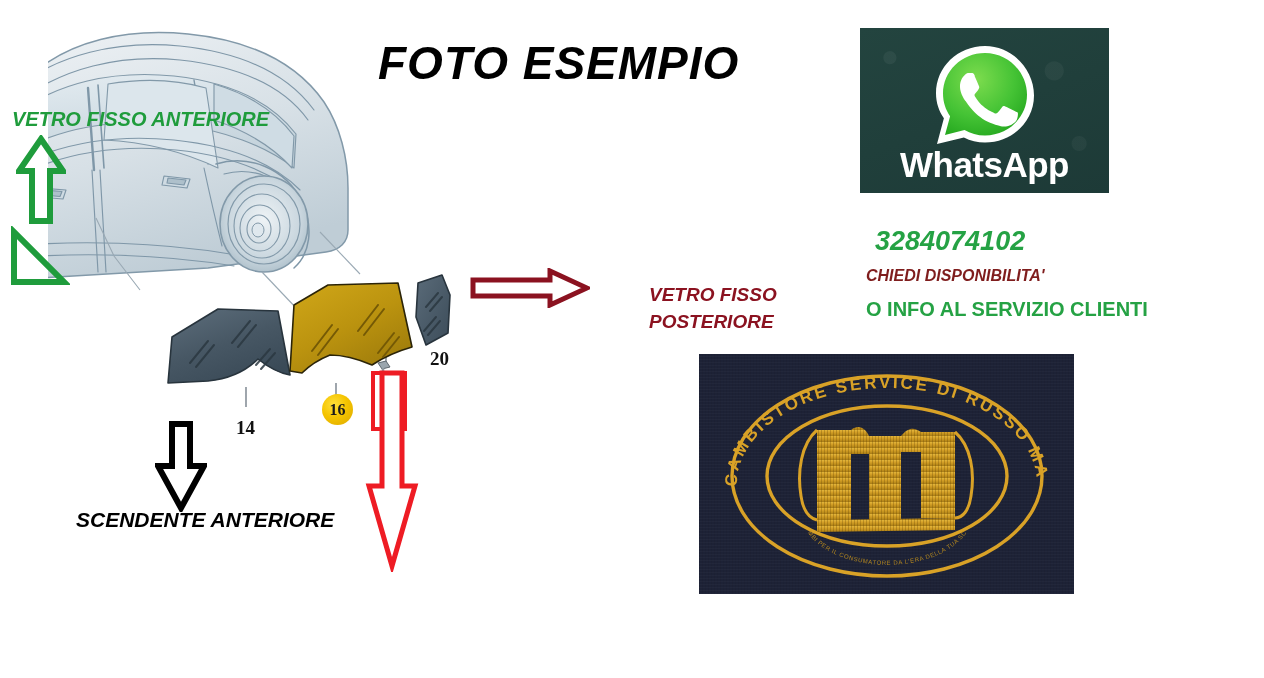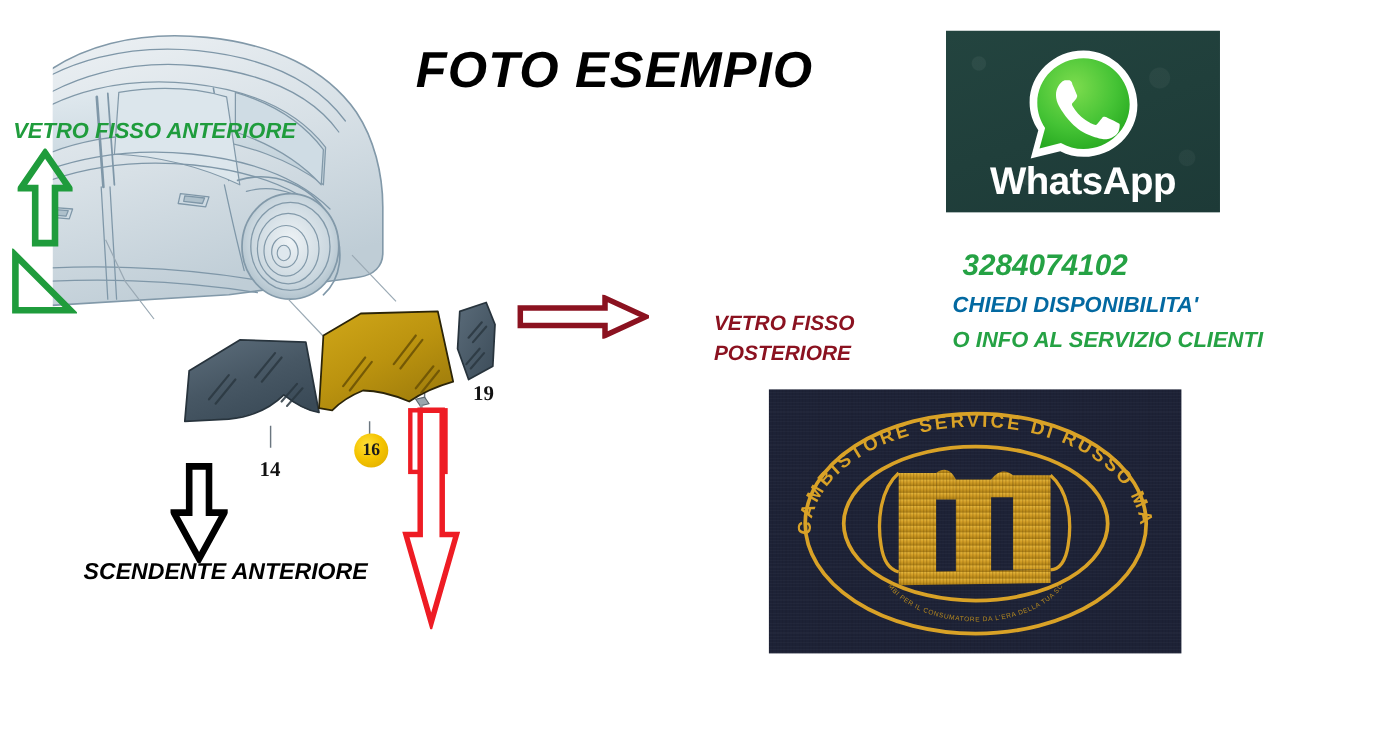--- a/index.html
+++ b/index.html
@@ -83,22 +83,22 @@
   #wa-word{
     position:absolute;left:0;right:0;bottom:8px;text-align:center;
     color:#ffffff;font-size:35px;font-weight:bold;letter-spacing:-0.5px;
   }
 
   
   #phone-num{
     left:875px;top:226px;color:#25a244;
     font-size:27px;font-weight:bold;font-style:italic;white-space:nowrap;
   }
-  #contact-1{left:866px;top:267px;color:#0369a1;font-size:20px;font-weight:bold;font-style:italic;white-space:nowrap;}
-  #contact-2{left:866px;top:298px;color:#25a244;font-size:20px;font-weight:bold;font-style:italic;white-space:nowrap;}
+  #contact-1{left:866px;top:267px;color:#7f1d1d;font-size:16px;font-weight:bold;font-style:italic;white-space:nowrap;}
+  #contact-2{left:866px;top:298px;color:#25a244;font-size:20px;font-weight:bold;white-space:nowrap;}
 
   
   #logo-box{
     left:699px;top:354px;width:375px;height:240px;
     background:#1d2236;overflow:hidden;
   }
   #logo-box .weave{
     position:absolute;inset:0;
     background-image:
       repeating-linear-gradient(0deg, rgba(255,255,255,.022) 0 1px, transparent 1px 3px),
@@ -267,21 +267,21 @@
             <path d="M278,80 L290,66"></path>
         </g>
       </g>
     </svg>
   </div>
 
   <div class="abs partnum" id="num-14">14</div>
   <div class="abs" id="badge-16">16</div>
   <div class="abs" id="red-box-17"></div>
   <div class="abs partnum" id="num-17">17</div>
-  <div class="abs partnum" id="num-18">19</div>
+  <div class="abs partnum" id="num-18">20</div>
 
   <div class="abs" id="foto-title">FOTO ESEMPIO</div>
 
   <div class="abs ann-text" id="lbl-vfa">VETRO FISSO ANTERIORE</div>
 
   <div class="abs" id="arrow-green">
     <svg width="50" height="90" viewBox="0 0 50 90" xmlns="http://www.w3.org/2000/svg">
       <path d="M25,4 L47,36 L34,36 L34,86 L16,86 L16,36 L3,36 Z" fill="none" stroke="#1f9c3c" stroke-width="6" stroke-linejoin="miter"></path>
     </svg>
   </div>

